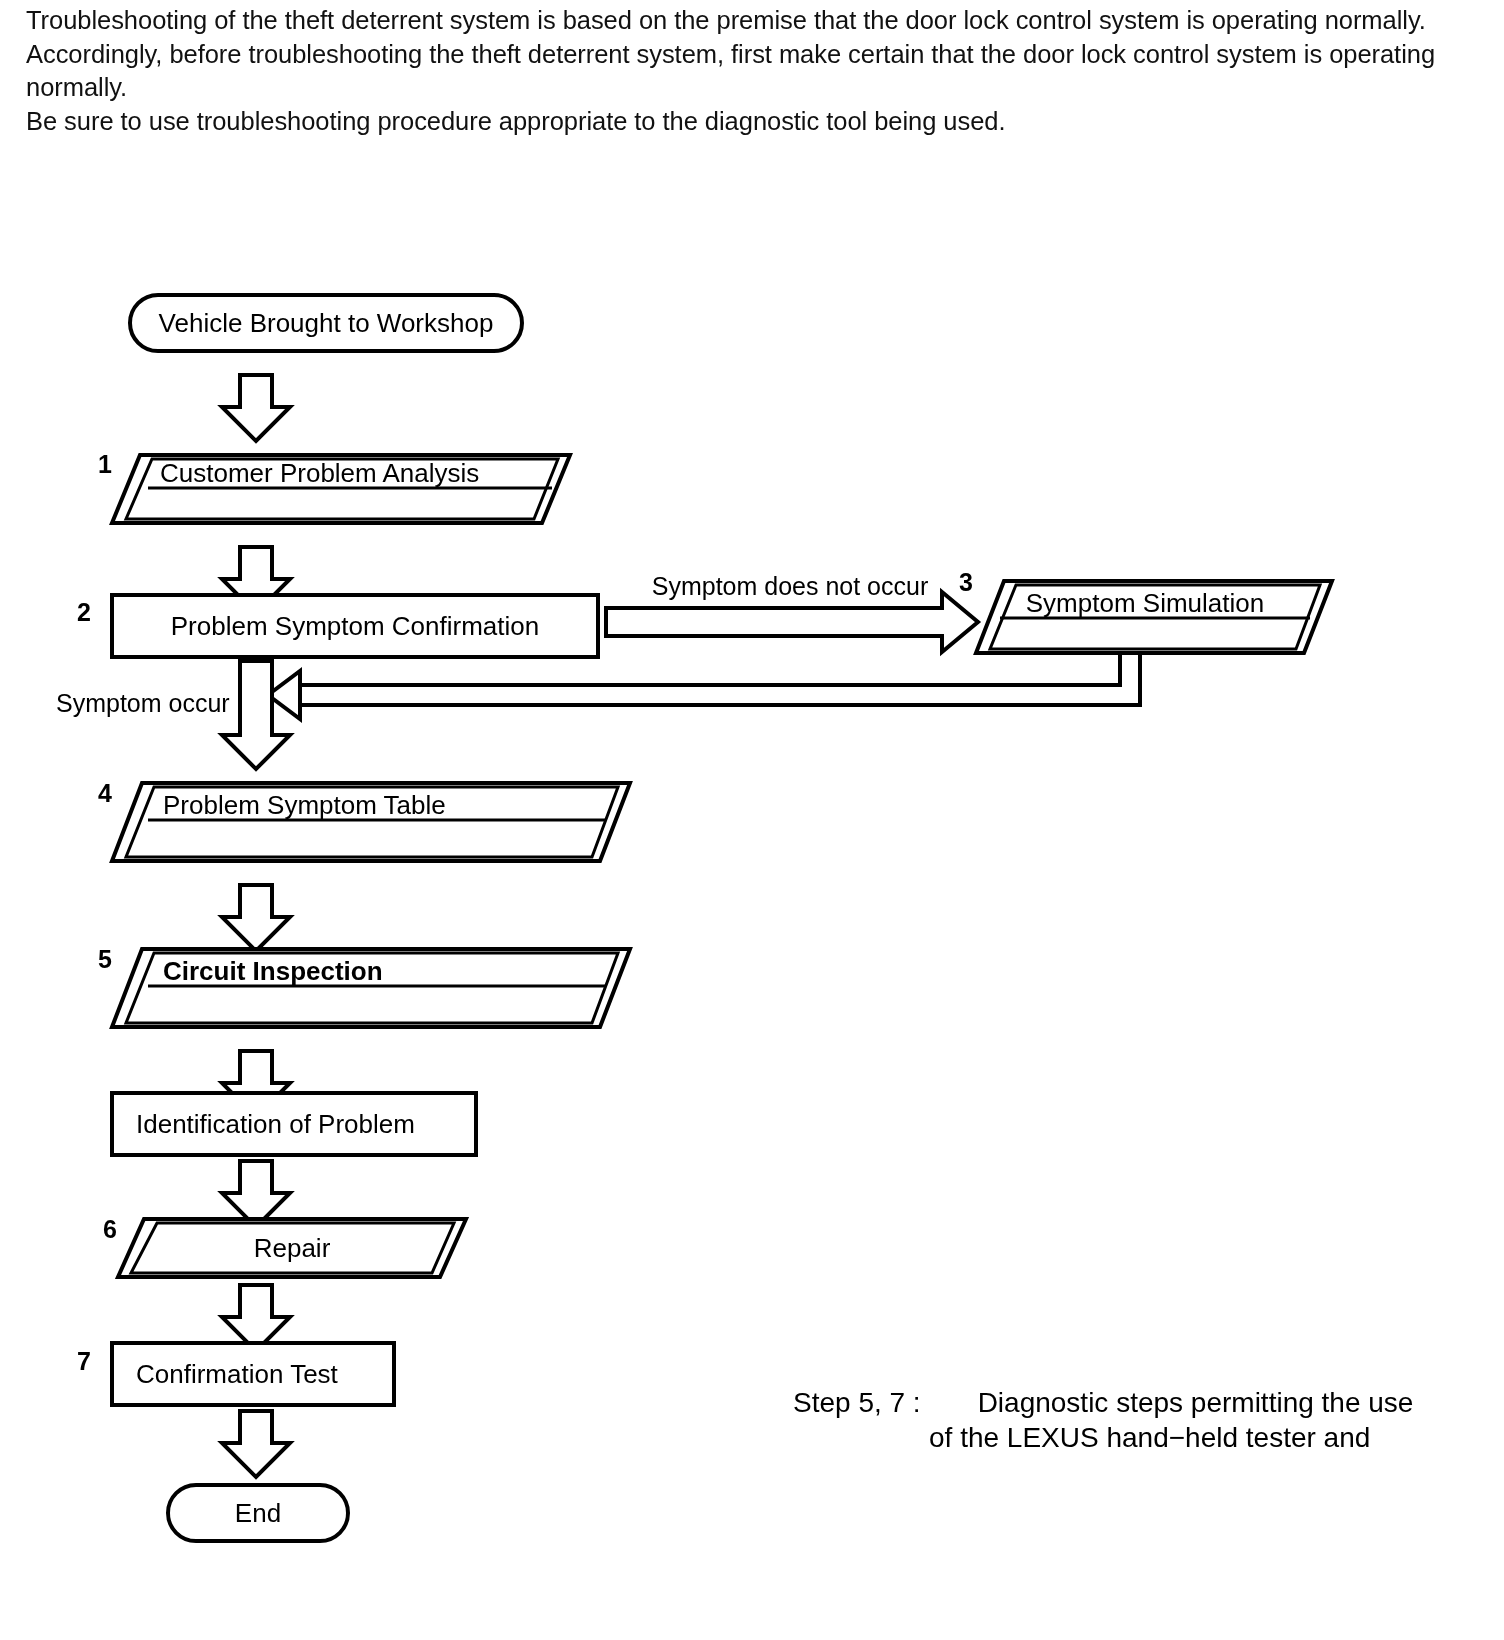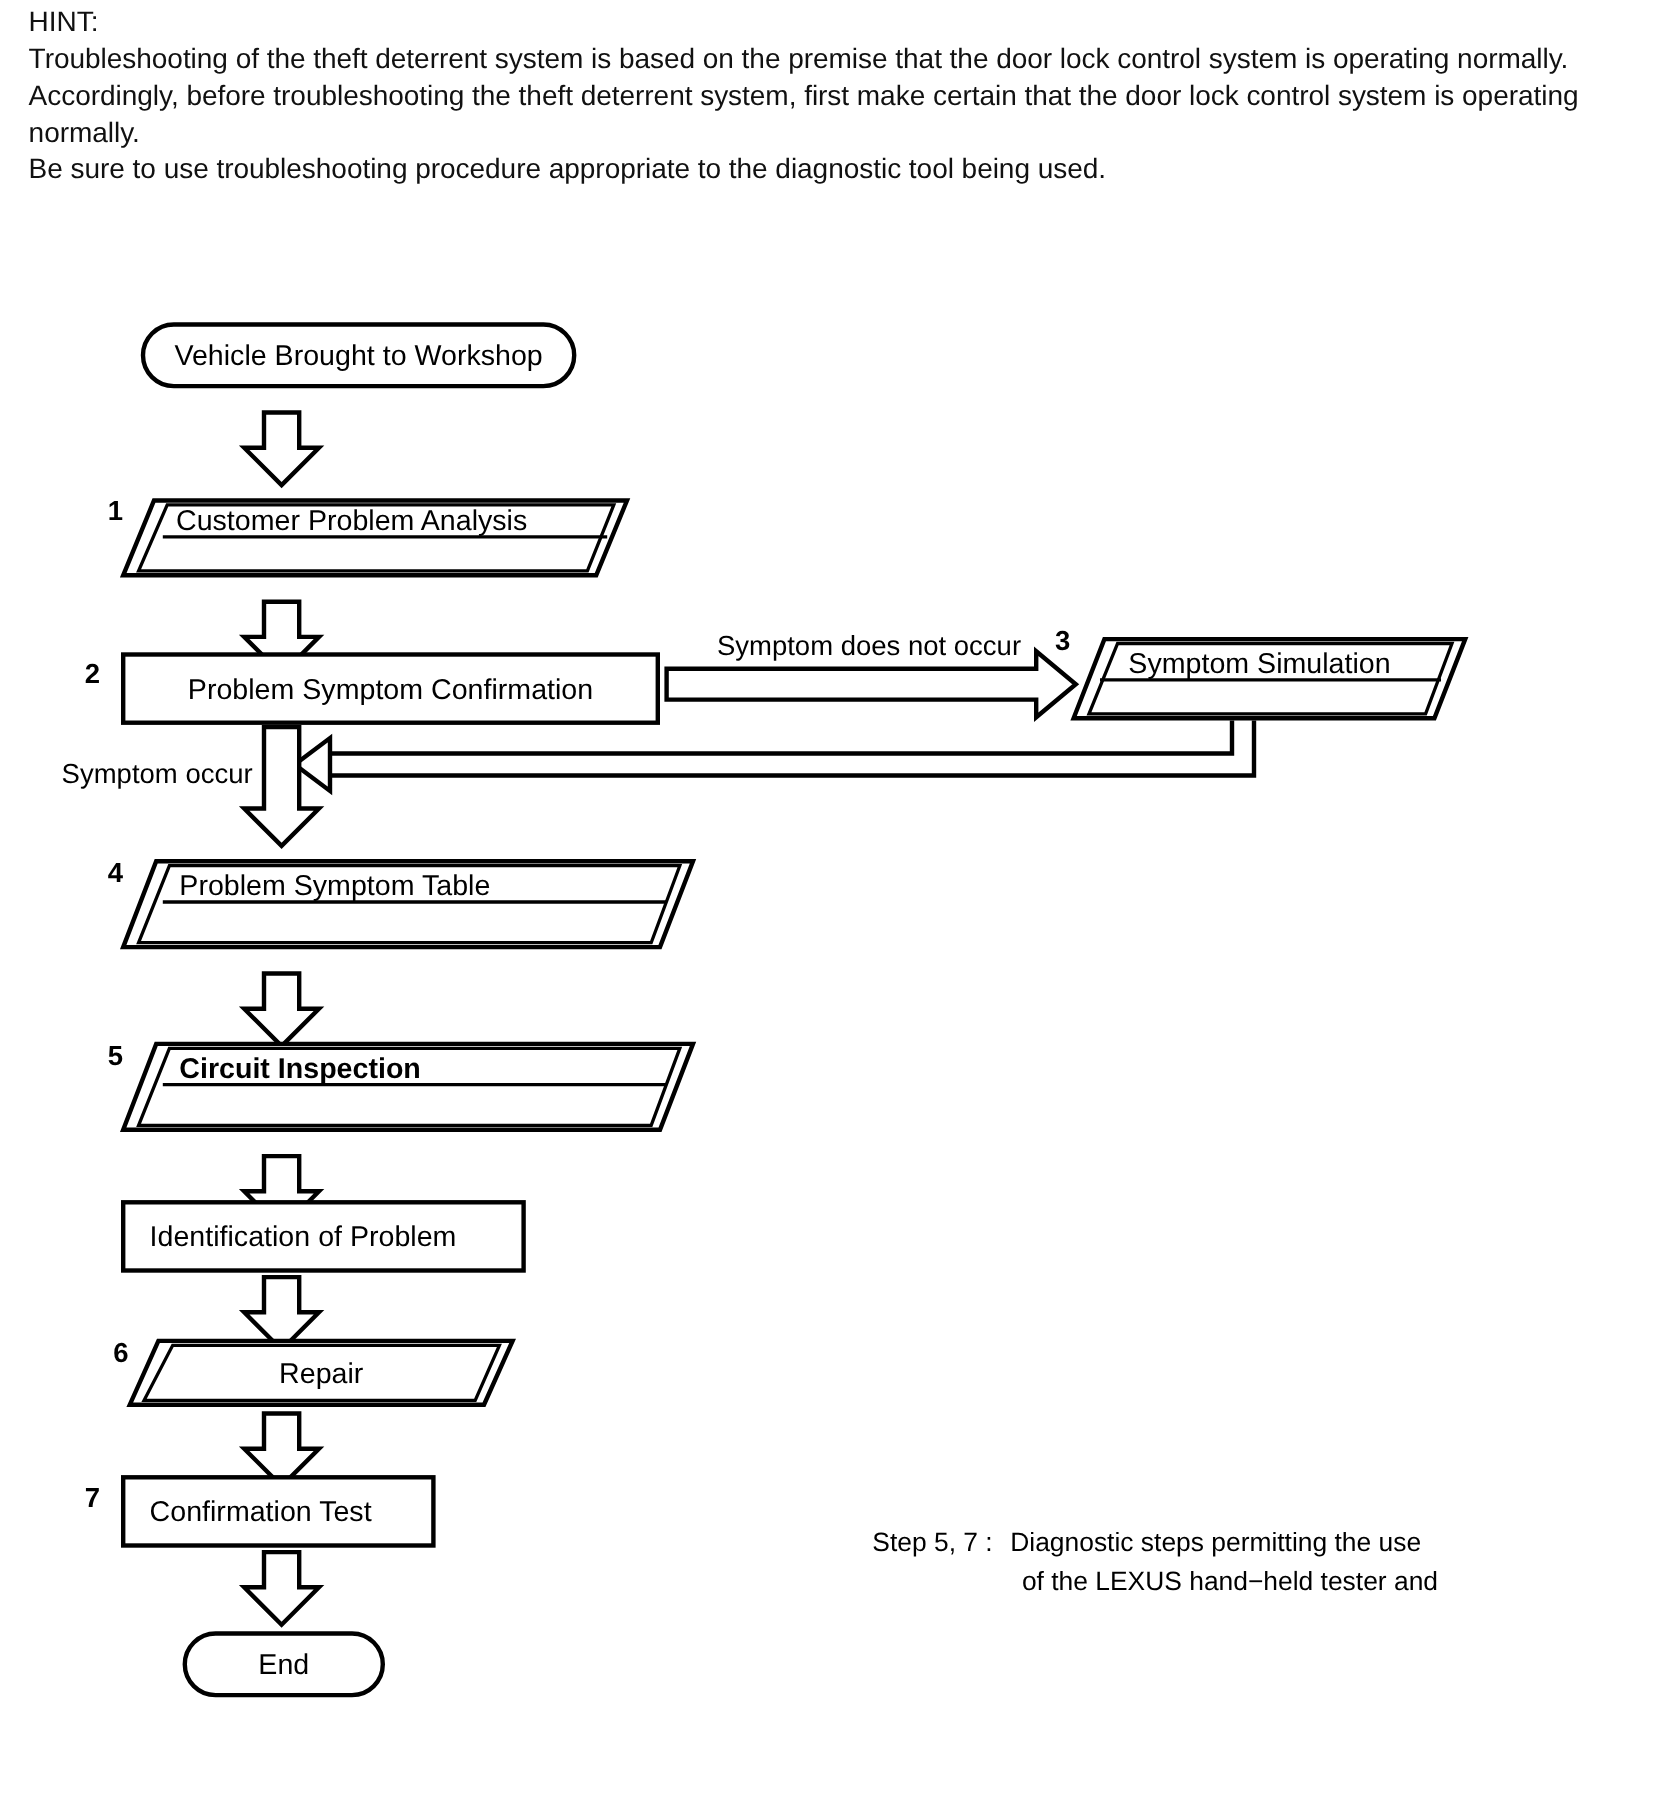--- a/index.html
+++ b/index.html
@@ -84,30 +84,29 @@
     fill: #000000;
   }
 
   
   #footnote {
     position: absolute;
     left: 793px;
     top: 1385px;
     width: 620px;
   }
-  .fn-row { display: flex; font-size: 24px; line-height: 35px; }
+  .fn-row { display: flex; font-size: 28px; line-height: 35px; gap: 41px; }
   .fn-label { white-space: pre; }
   .fn-text { white-space: pre; }
   .fn-indent { padding-left: 136px; white-space: pre; }
 </style>
 </head>
 <body>
 
 <div id="hint-block">
-  <div class="hint-line" id="hint-title">HINT:</div>
   <div class="hint-line">Troubleshooting of the theft deterrent system is based on the premise that the door lock control system is operating normally. Accordingly, before troubleshooting the theft deterrent system, first make certain that the door lock control system is operating normally.</div>
   <div class="hint-line">Be sure to use troubleshooting procedure appropriate to the diagnostic tool being used.</div>
 </div>
 
 <svg id="flow-svg" viewBox="0 0 1504 1320">
 
   <g>
     <rect class="shape-stroke" x="130" y="20" width="392" height="56" rx="28" ry="28"></rect>
     <text class="node-label" x="326" y="57" text-anchor="middle">Vehicle Brought to Workshop</text>
   </g>

